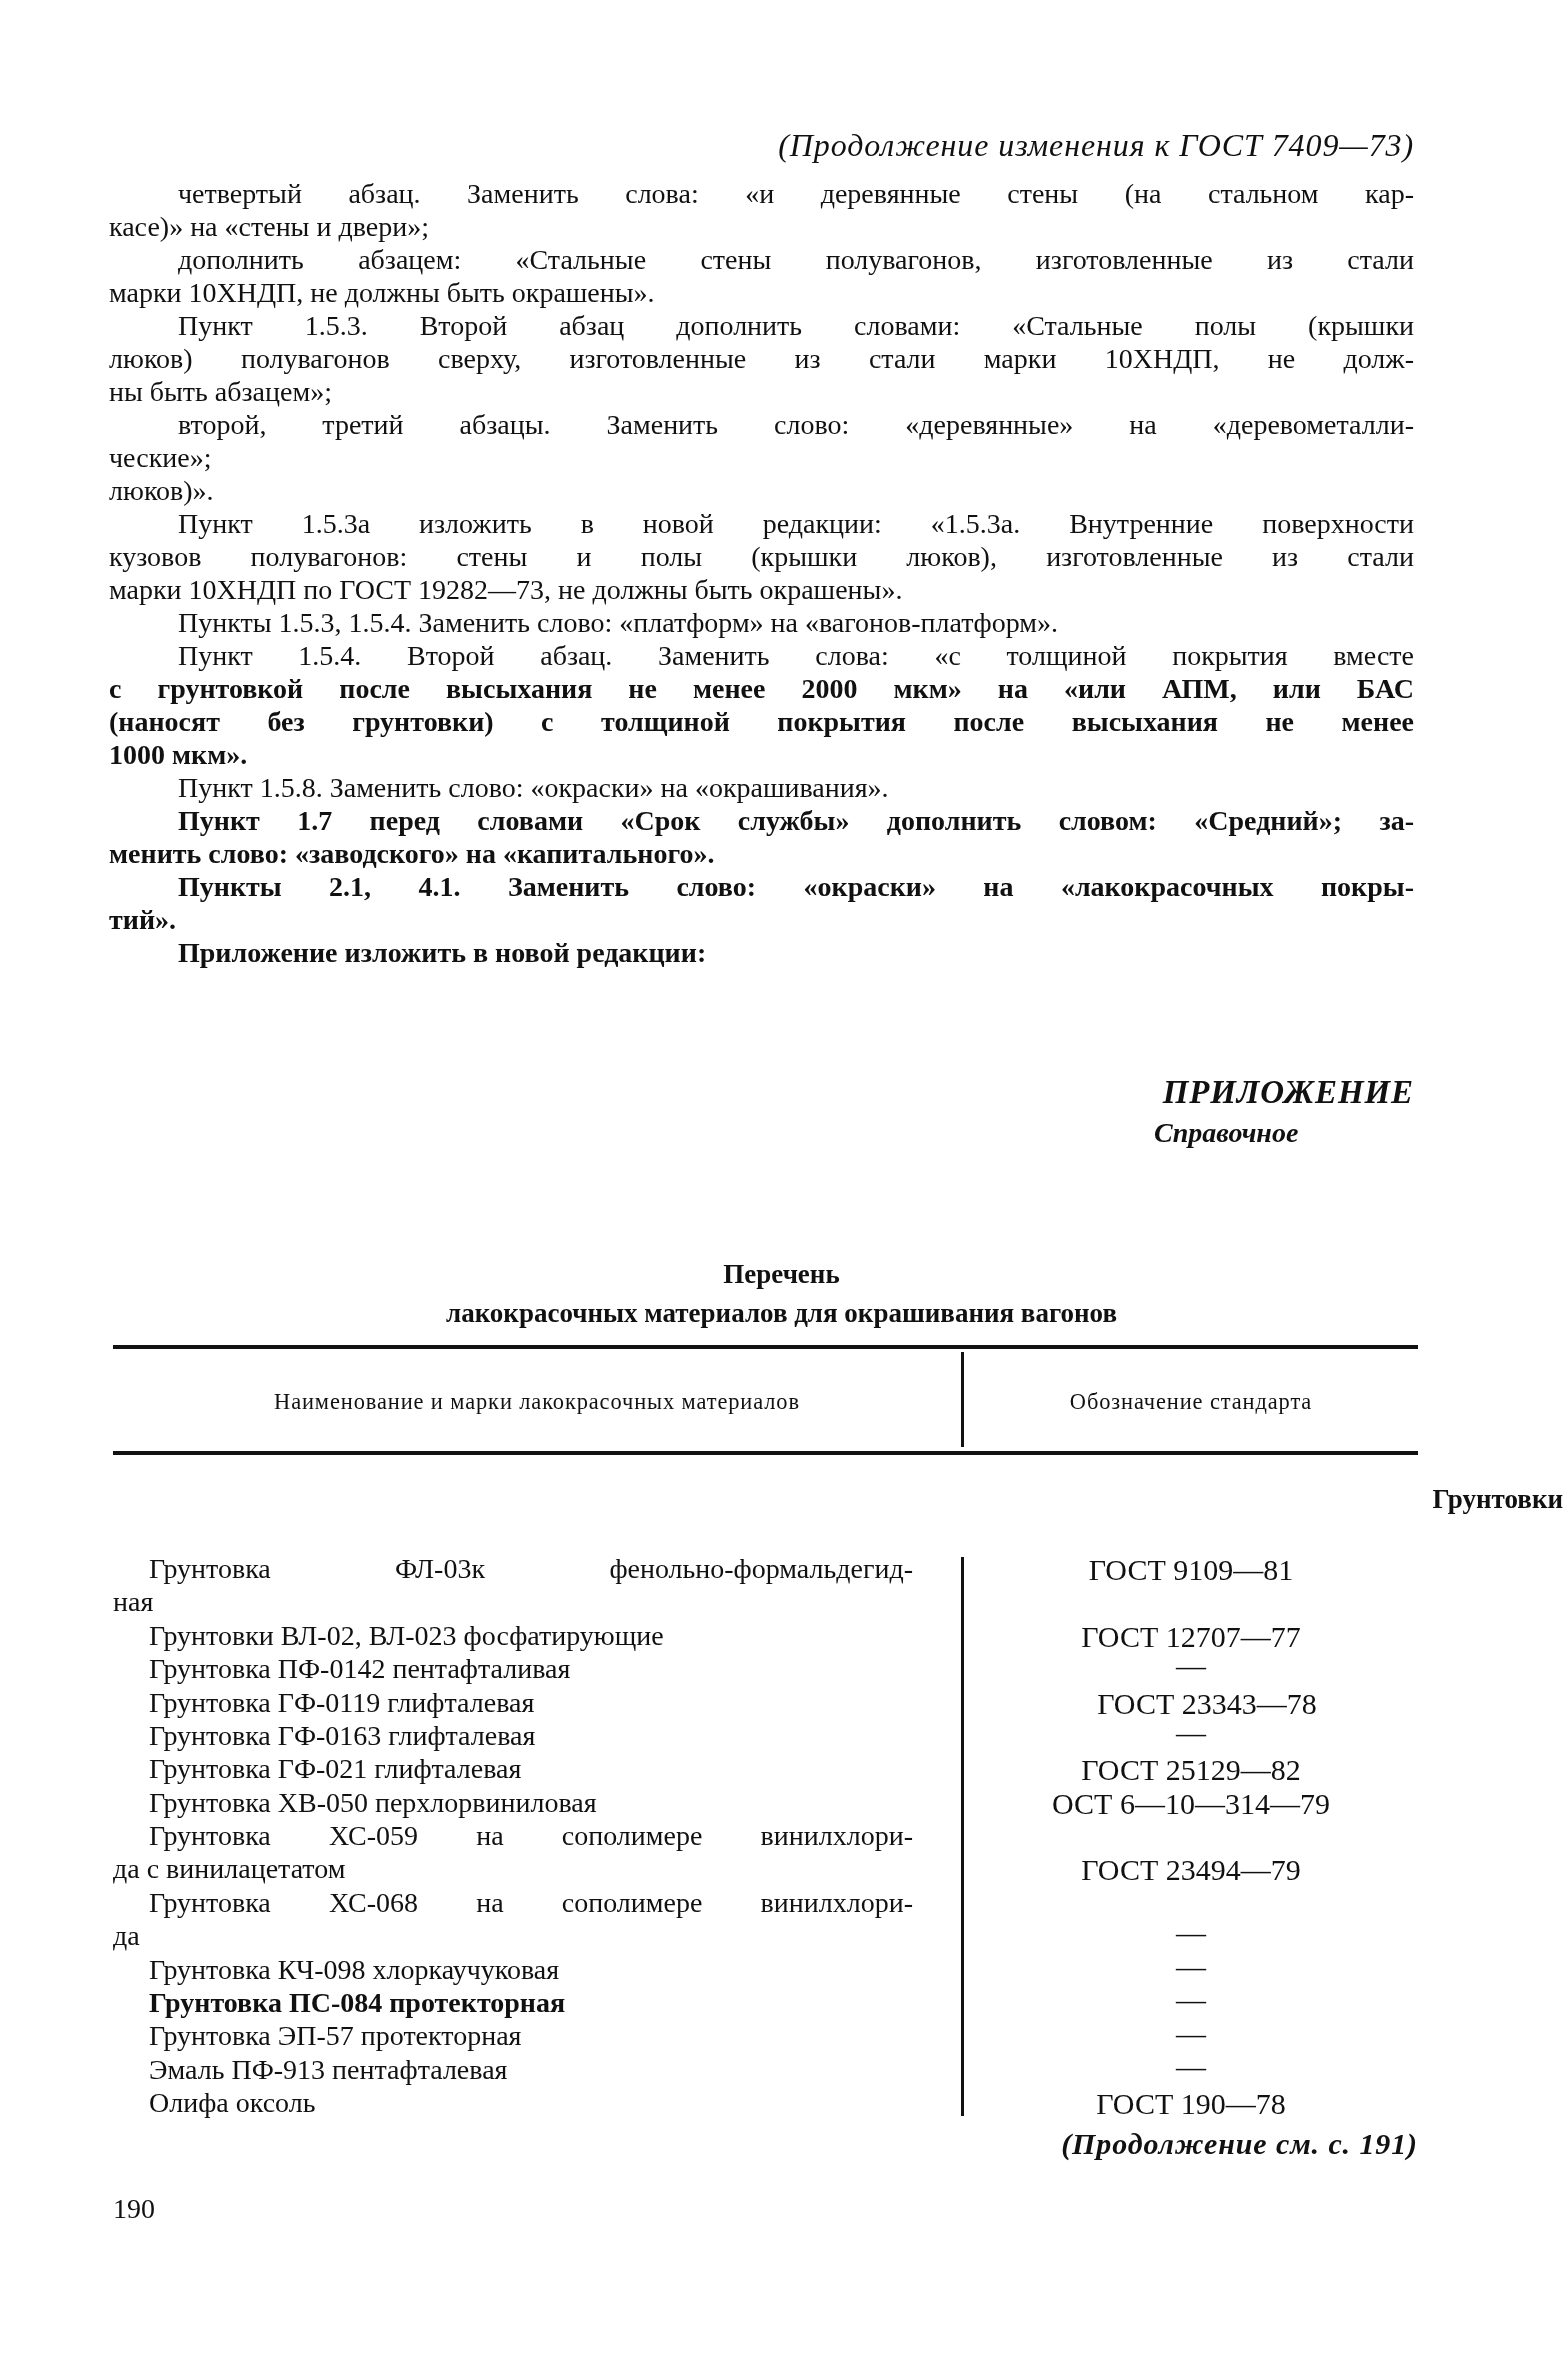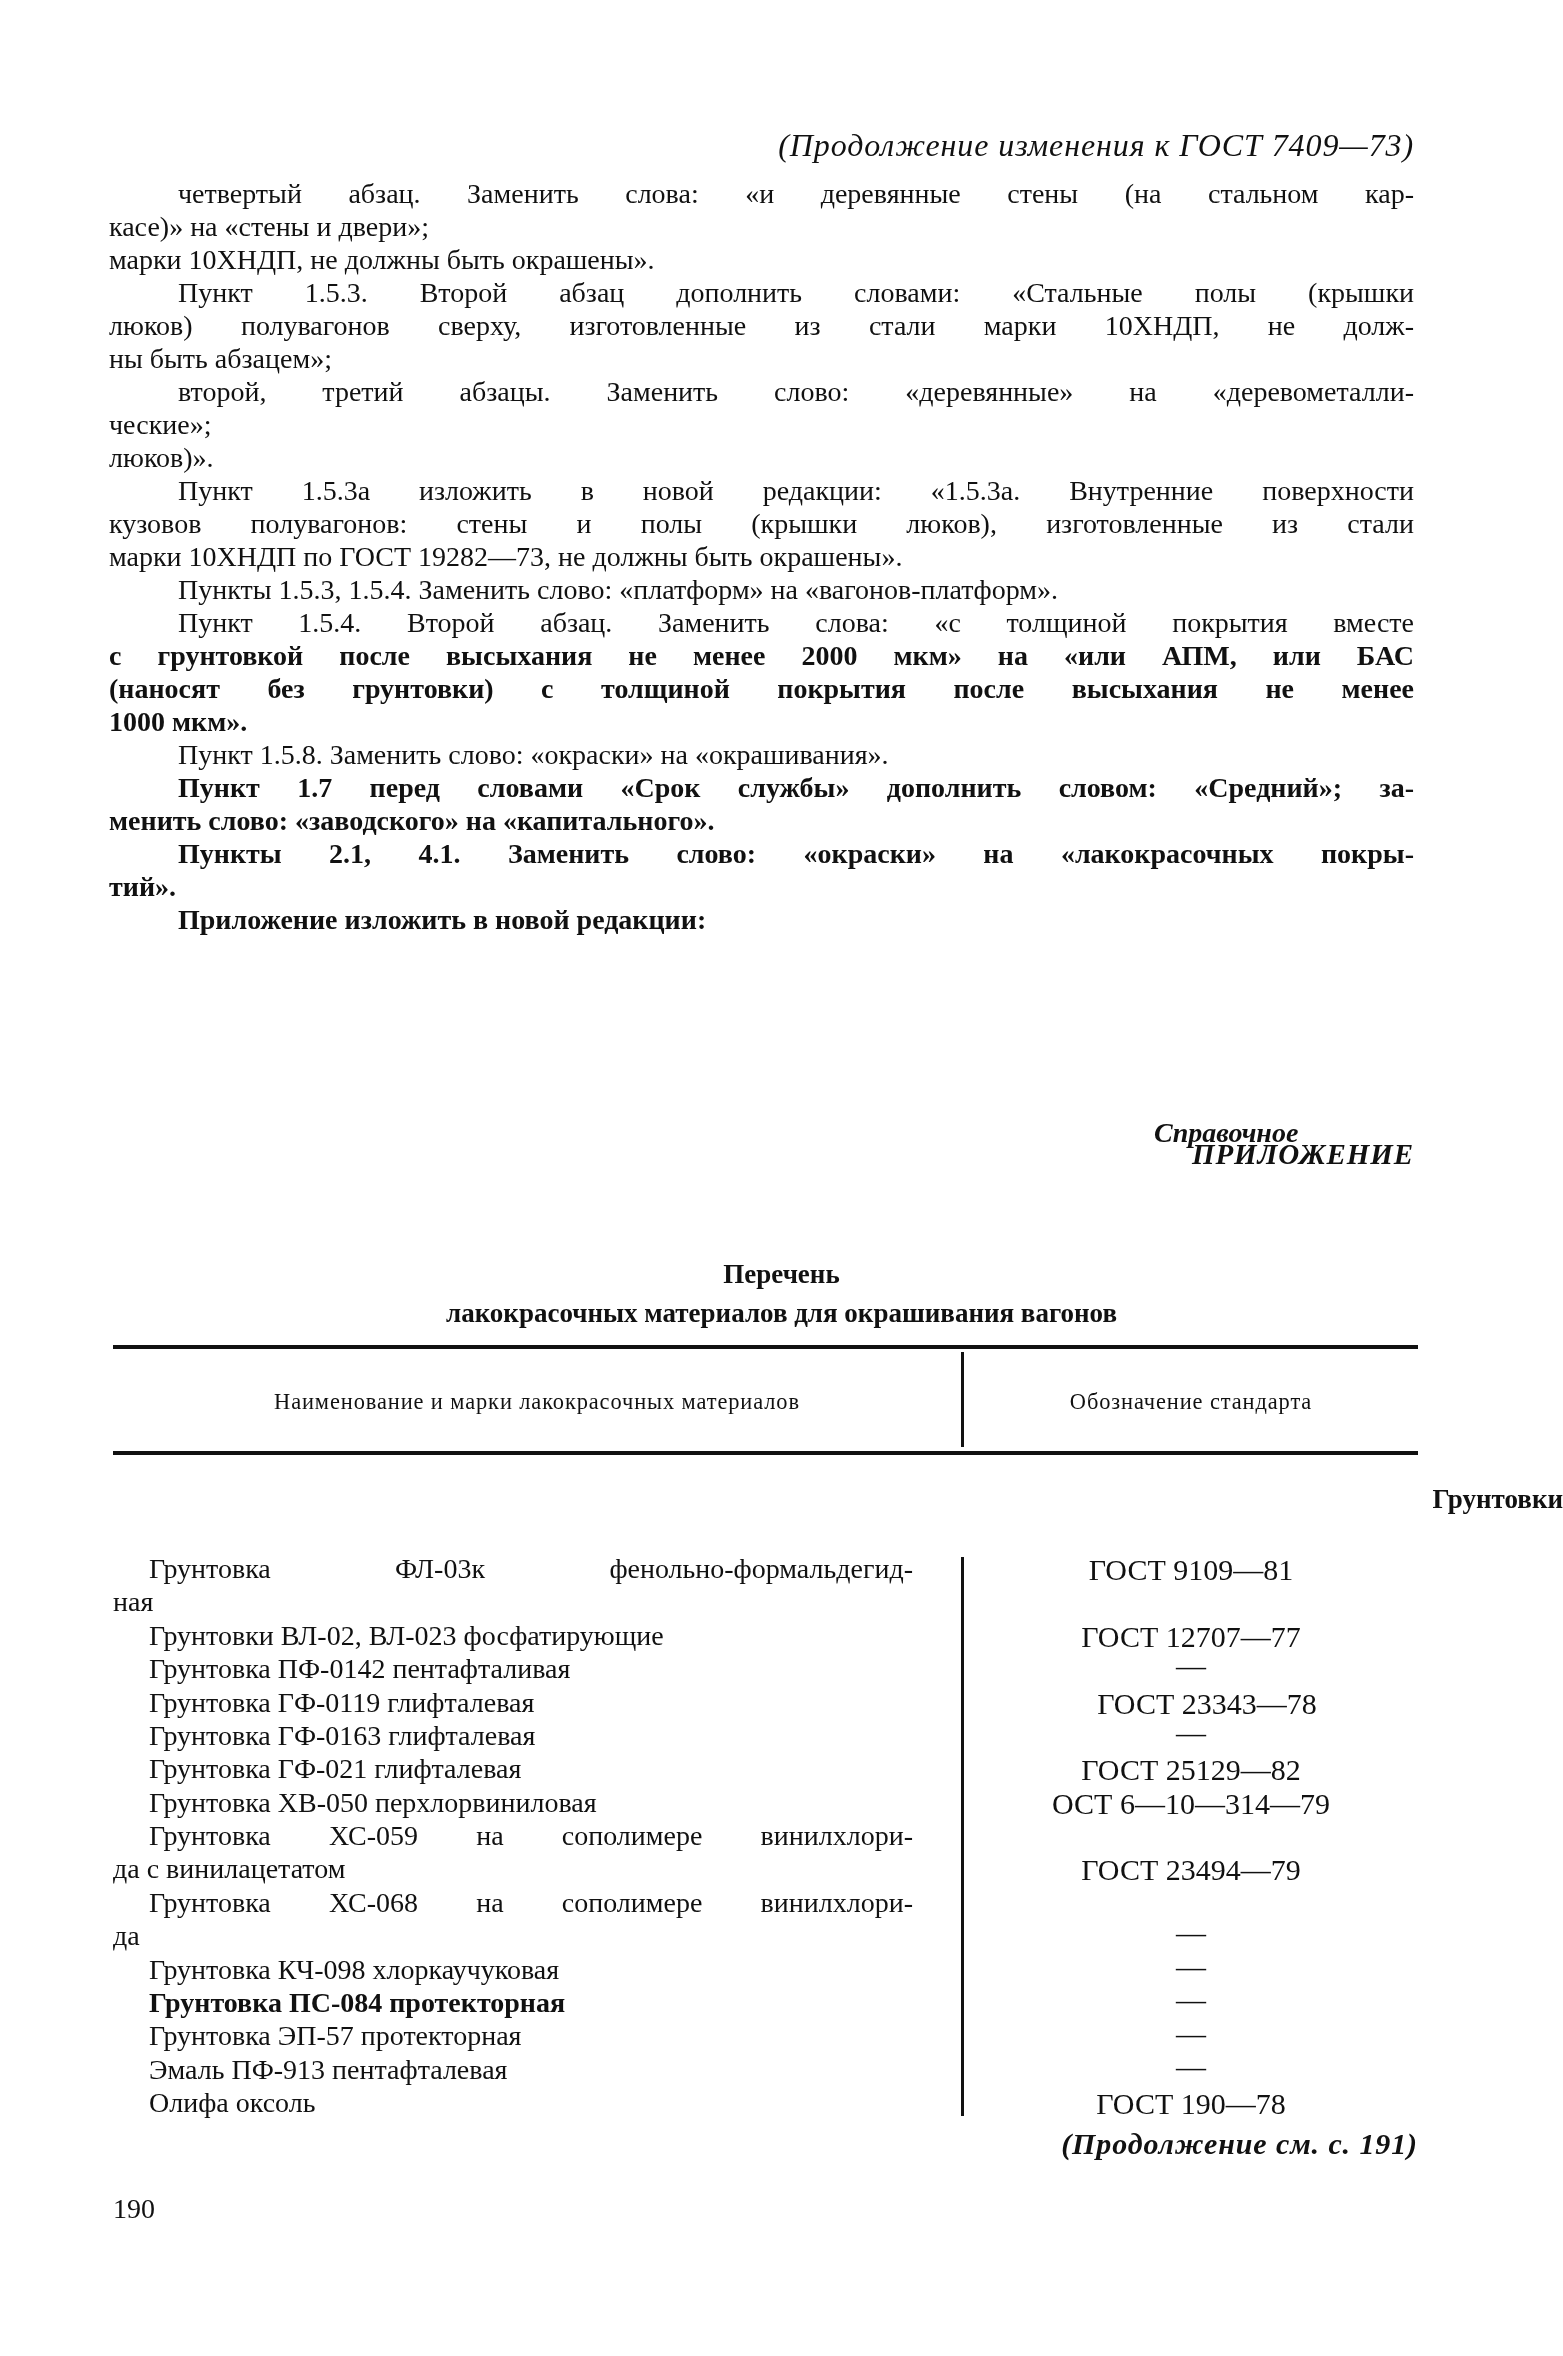--- a/index.html
+++ b/index.html
@@ -5,21 +5,21 @@
   html, body { margin: 0; padding: 0; background: #ffffff; }
   body { width: 1563px; height: 2357px; position: relative; overflow: hidden;
          font-family: "Liberation Serif", "DejaVu Serif", serif; color: #111; }
   .abs { position: absolute; white-space: nowrap; }
   .running-head { top: 127px; right: 149px; font-size: 32px; font-style: italic; letter-spacing: 0.9px; }
   .body-text { position: absolute; left: 109px; width: 1305px; top: 177px; font-size: 28px; line-height: 33px; }
   .body-text .line { height: 33px; white-space: nowrap; text-align: justify; text-align-last: justify; }
   .body-text .line.indent { padding-left: 69px; }
   .body-text .line.last { text-align-last: left; }
   .bold { font-weight: bold; }
-  .appendix-title { top: 1138px; right: 149px; font-size: 29px; font-style: italic; font-weight: bold; letter-spacing: 0.9px; }
+  .appendix-title { top: 1074px; right: 149px; font-size: 33px; font-style: italic; font-weight: bold; letter-spacing: 0.9px; }
   .appendix-sub { top: 1117px; left: 1154px; font-size: 28px; font-style: italic; font-weight: bold; }
   .list-title { left: 0; width: 1563px; text-align: center; font-size: 27px; font-weight: bold; }
   .rule { position: absolute; left: 113px; width: 1305px; height: 3.7px; background: #111; }
   .vrule { position: absolute; width: 2.8px; background: #111; }
   .th { font-size: 22.4px; letter-spacing: 0.9px; }
   .section-head { font-size: 27px; font-weight: bold; }
   .row-left { left: 149px; width: 764px; font-size: 28px; }
   .row-left.justify { text-align: justify; text-align-last: justify; }
   .row-left.cont { left: 113px; }
   .row-right { left: 964px; width: 454px; text-align: center; font-size: 30px; }
@@ -27,20 +27,21 @@
   .page-number { top: 2193px; left: 113px; font-size: 28px; }
 </style>
 </head>
 <body>
 
 <div class="abs running-head">(Продолжение изменения к ГОСТ 7409—73)</div>
 
 <div class="body-text" id="body-text">
     <div class="line indent">четвертый абзац. Заменить слова: «и деревянные стены (на стальном кар-</div>
     <div class="line last">касе)» на «стены и двери»;</div>
+    <div class="line indent">дополнить абзацем: «Стальные стены полувагонов, изготовленные из стали</div>
     <div class="line last">марки 10ХНДП, не должны быть окрашены».</div>
     <div class="line indent">Пункт 1.5.3. Второй абзац дополнить словами: «Стальные полы (крышки</div>
     <div class="line">люков) полувагонов сверху, изготовленные из стали марки 10ХНДП, не долж-</div>
     <div class="line last">ны быть абзацем»;</div>
     <div class="line indent">второй, третий абзацы. Заменить слово: «деревянные» на «деревометалли-</div>
     <div class="line last">ческие»;</div>
     <div class="line last">люков)».</div>
     <div class="line indent">Пункт 1.5.3а изложить в новой редакции: «1.5.3а. Внутренние поверхности</div>
     <div class="line">кузовов полувагонов: стены и полы (крышки люков), изготовленные из стали</div>
     <div class="line last">марки 10ХНДП по ГОСТ 19282—73, не должны быть окрашены».</div>

